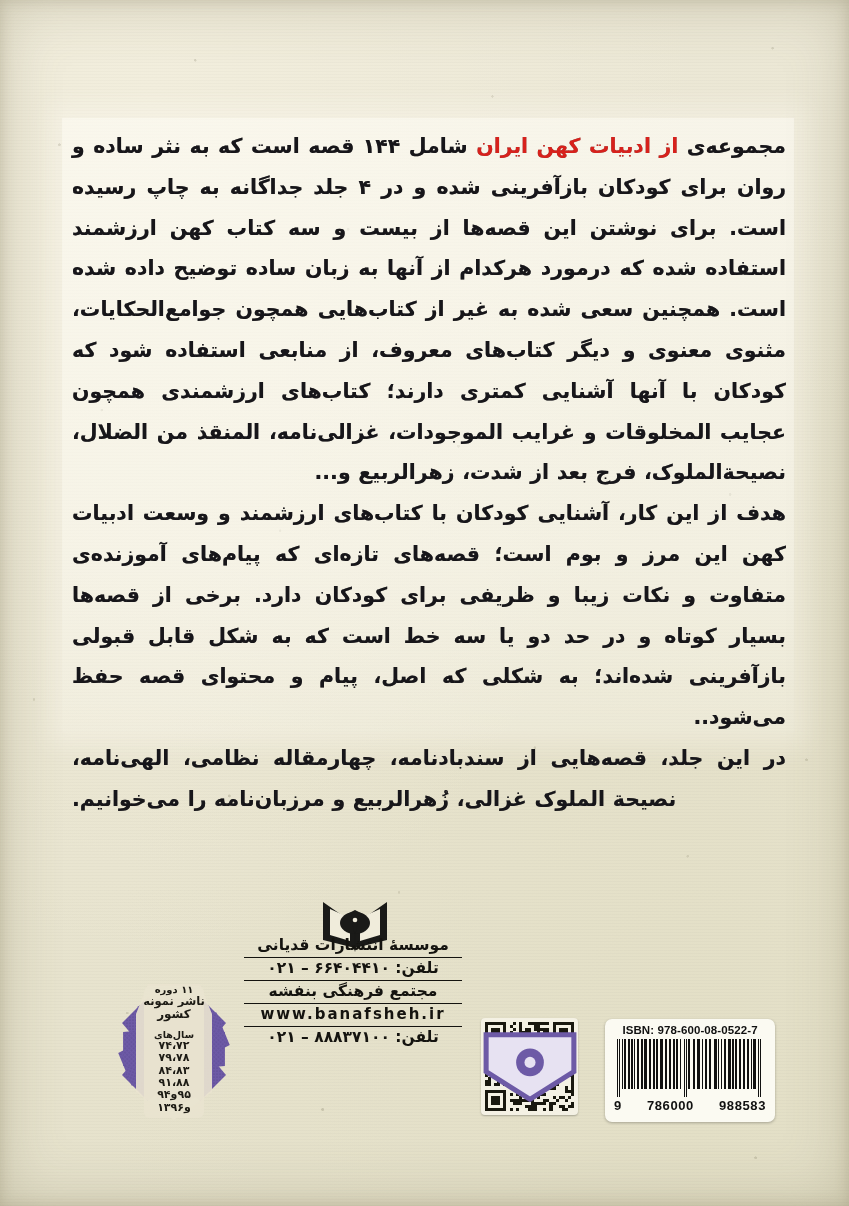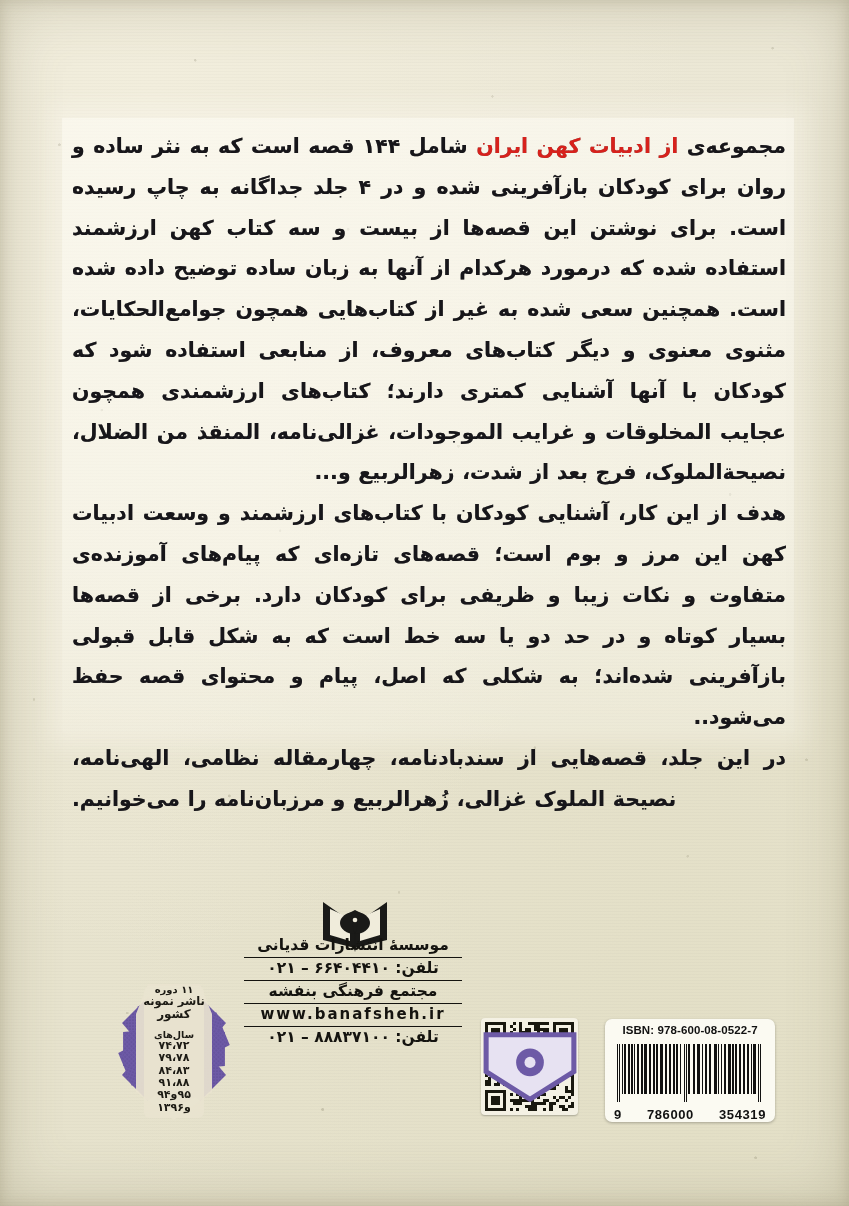--- a/index.html
+++ b/index.html
@@ -126,21 +126,21 @@
     position:absolute;left:50%;top:50%;transform:translate(-50%,-50%);
     width:21px;height:16px;
   }
 
   
   #isbn-card{
     position:absolute;left:605px;top:1019px;width:170px;height:103px;
     background:#fbfaf2;border-radius:7px;
     box-shadow:0 1px 3px rgba(0,0,0,.28);
     display:flex;flex-direction:column;align-items:center;
-    padding-top:5px;box-sizing:border-box;justify-content:space-between;
+    padding-top:5px;box-sizing:border-box;
   }
   #isbn-text{
     direction:ltr;font-size:11.5px;font-weight:700;color:#111;
     letter-spacing:.1px;font-family:"Liberation Sans",sans-serif;
   }
   #barcode{width:150px;height:58px;margin-top:3px;}
   #barcode-digits{
     direction:ltr;width:152px;display:flex;justify-content:space-between;
     font-family:"Liberation Sans",sans-serif;font-size:13px;font-weight:700;color:#111;
     margin-top:1px;letter-spacing:.6px;
@@ -685,18 +685,18 @@
           <rect x="131.56" y="0" width="2.76" height="50"></rect>
           <rect x="135.64" y="0" width="1.49" height="50"></rect>
           <rect x="138.17" y="0" width="2.56" height="50"></rect>
           <rect x="143.00" y="0" width="1.10" height="58"></rect>
           <rect x="145.20" y="0" width="1.10" height="58"></rect>
         </g>
     </svg>
     <div id="barcode-digits">
       <span class="grp">9</span>
       <span class="grp">786000</span>
-      <span class="grp">354319</span>
+      <span class="grp">988583</span>
     </div>
   </div>
 
   <div id="vignette"></div>
 </div>
 
 </body></html>

